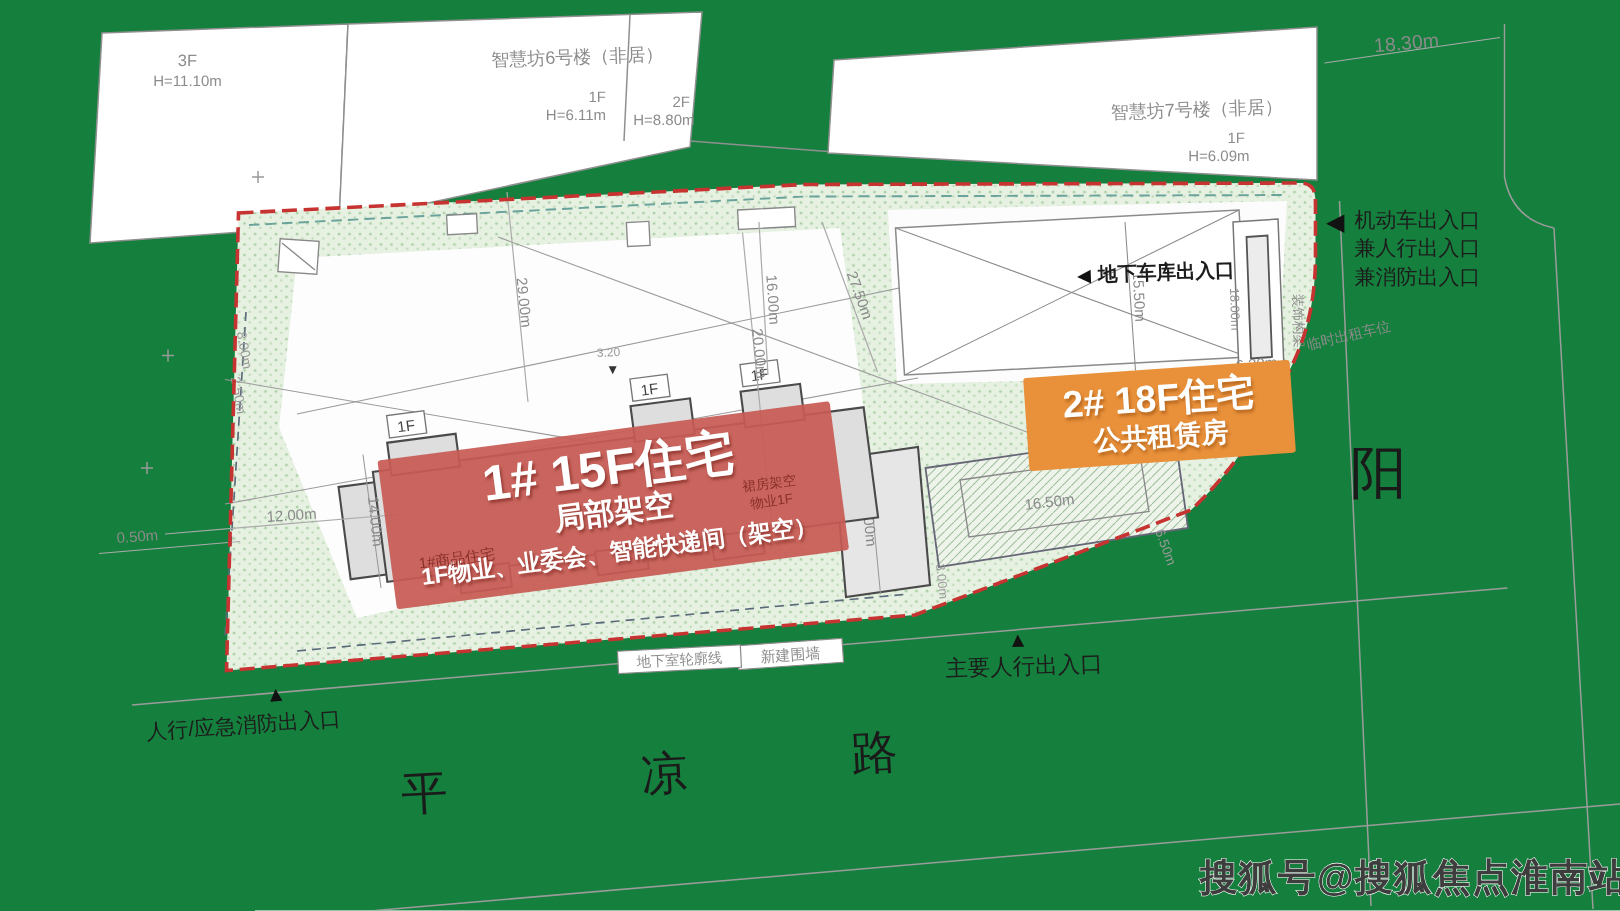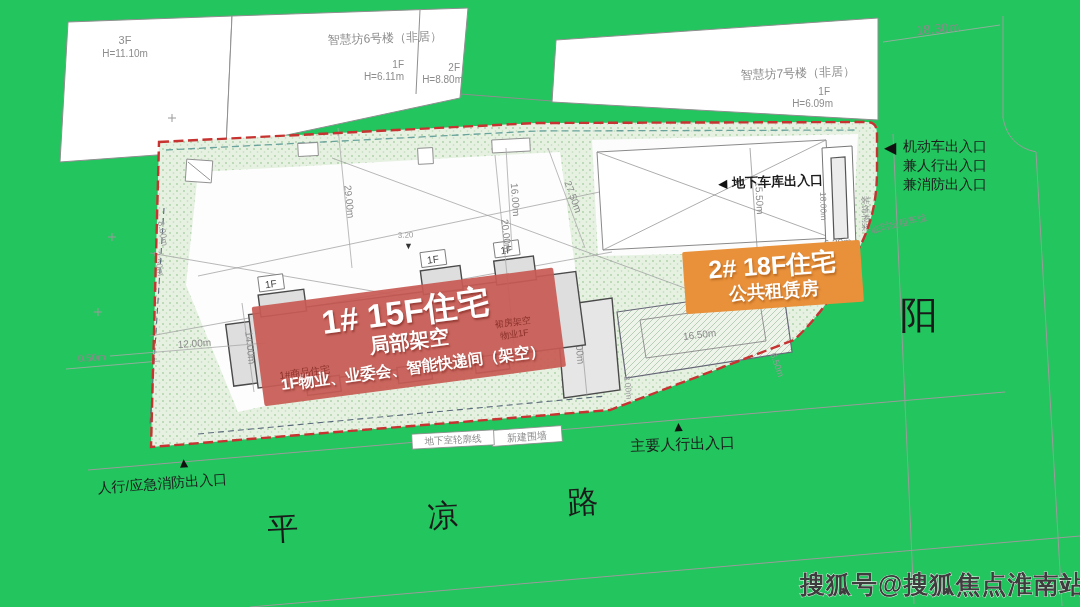--- a/index.html
+++ b/index.html
@@ -1,16 +1,16 @@
 <!DOCTYPE html>
 <html><head>
 <meta charset="utf-8">
 <style>
   html,body{margin:0;padding:0;background:#ffffff;}
-  .stage{position:relative;width:1080px;height:607px;background:#22c55e;overflow:hidden;
+  .stage{position:relative;width:1080px;height:607px;background:#15803d;overflow:hidden;
          font-family:"Liberation Sans",sans-serif;}
   svg{display:block;}
   svg text{font-family:"Liberation Sans",sans-serif;}
   .dim{fill:#8a8a8a;}
   .dimS{fill:#9a9a9a;}
   .lbl{fill:#1c1c1c;}
   .tiny{fill:#8c8c8c;}
   .bld{fill:#dedede;stroke:#4a4a4a;stroke-width:1.4;}
   .tag{fill:#ffffff;stroke:#777;stroke-width:0.9;}
   .ttl{text-shadow:1px 2px 2px rgba(110,25,20,.55);}

